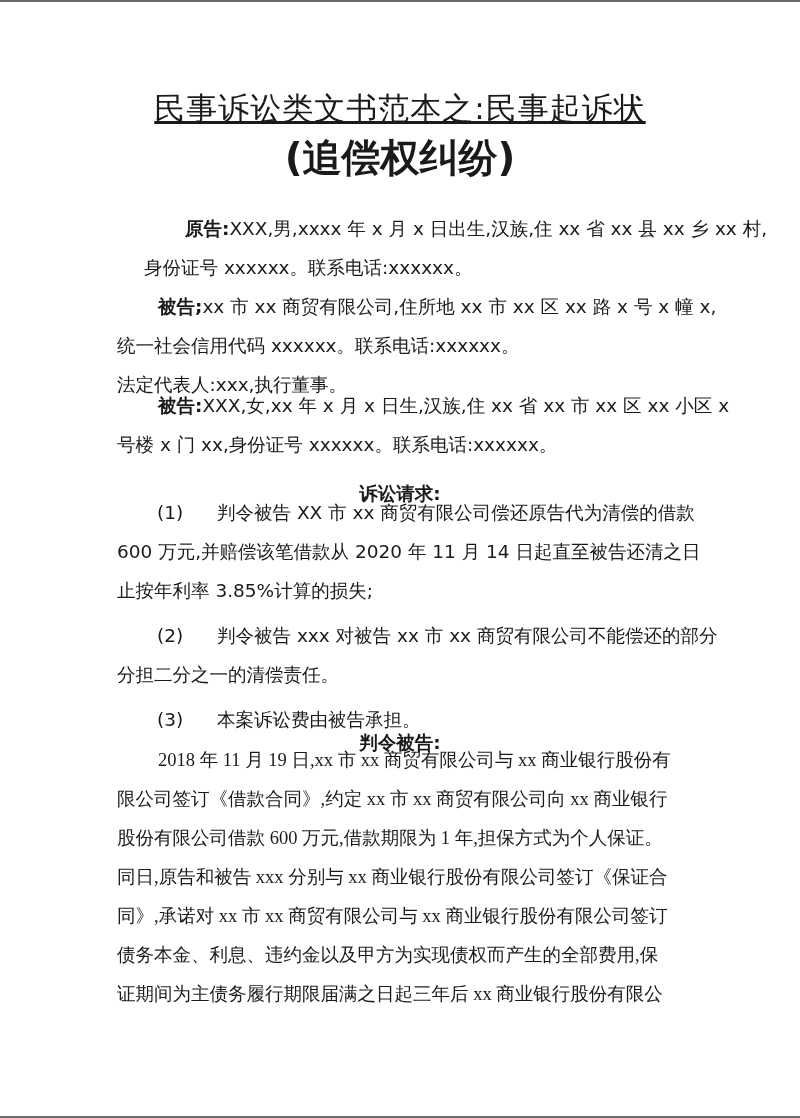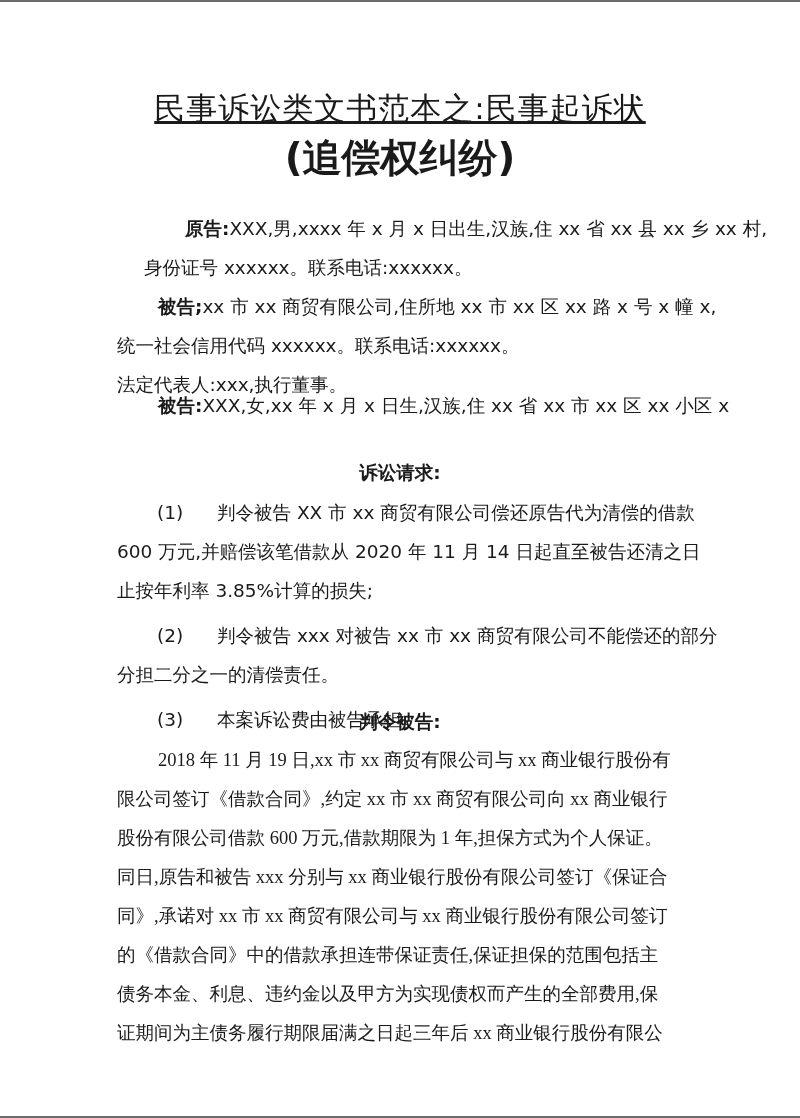--- a/index.html
+++ b/index.html
@@ -60,20 +60,21 @@
   }
   .line { height: 39px; display: block; }
   .indent { padding-left: 41px; }
   .label-bold { font-weight: bold; }
   .section-heading {
     position: absolute;
     left: 0; width: 800px;
     text-align: center;
     font-size: 18.5px;
     font-weight: bold;
+    margin-top: 21px;
   }
   .num { display: inline-block; width: 60px; padding-left: 40px; }
 </style>
 </head>
 <body>
 
 <div class="top-edge"></div>
 
 <div class="page">
 
@@ -86,20 +87,21 @@
   </div>
 
   <div class="body-text" style="top:287px;">
     <span class="line indent"><span class="label-bold">被告;</span><span>xx 市 xx 商贸有限公司,住所地 xx 市 xx 区 xx 路 x 号 x 幢 x,</span></span>
     <span class="line">统一社会信用代码 xxxxxx。联系电话:xxxxxx。</span>
     <span class="line">法定代表人:xxx,执行董事。</span>
   </div>
 
   <div class="body-text" style="top:386px;">
     <span class="line indent"><span class="label-bold">被告:</span><span>XXX,女,xx 年 x 月 x 日生,汉族,住 xx 省 xx 市 xx 区 xx 小区 x</span></span>
+    <span class="line">号楼 x 门 xx,身份证号 xxxxxx。联系电话:xxxxxx。</span>
   </div>
 
   <div class="section-heading" style="top:460px;">诉讼请求:</div>
 
   <div class="body-text" style="top:493px;">
     <span class="line"><span class="num">(1)</span><span>判令被告 XX 市 xx 商贸有限公司偿还原告代为清偿的借款</span></span>
     <span class="line">600 万元,并赔偿该笔借款从 2020 年 11 月 14 日起直至被告还清之日</span>
     <span class="line">止按年利率 3.85%计算的损失;</span>
     <span class="line" style="margin-top:6px;"><span class="num">(2)</span><span>判令被告 xxx 对被告 xx 市 xx 商贸有限公司不能偿还的部分</span></span>
     <span class="line">分担二分之一的清偿责任。</span>
@@ -107,20 +109,19 @@
   </div>
 
   <div class="section-heading" style="top:709px;">判令被告:</div>
 
   <div class="body-text" style="top:741px;font-family:Liberation Serif, serif;">
     <span class="line indent">2018 年 11 月 19 日,xx 市 xx 商贸有限公司与 xx 商业银行股份有</span>
     <span class="line">限公司签订《借款合同》,约定 xx 市 xx 商贸有限公司向 xx 商业银行</span>
     <span class="line">股份有限公司借款 600  万元,借款期限为 1 年,担保方式为个人保证。</span>
     <span class="line">同日,原告和被告 xxx 分别与 xx 商业银行股份有限公司签订《保证合</span>
     <span class="line">同》,承诺对 xx 市 xx 商贸有限公司与 xx 商业银行股份有限公司签订</span>
-    <span class="line">的《借款合同》中的借款承担连带保证责任,保证担保的范围包括主</span>
     <span class="line">债务本金、利息、违约金以及甲方为实现债权而产生的全部费用,保</span>
     <span class="line">证期间为主债务履行期限届满之日起三年后 xx 商业银行股份有限公</span>
   </div>
 
 </div>
 
 <div class="bottom-edge"></div>
 
 </body></html>

